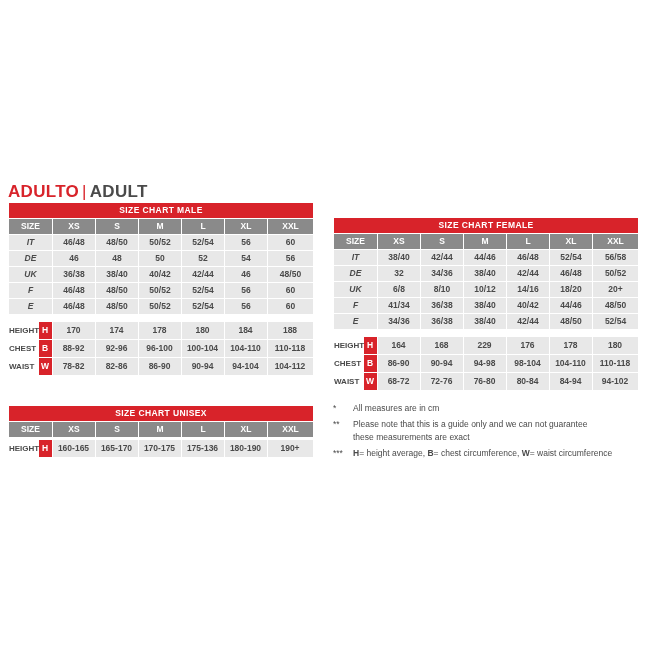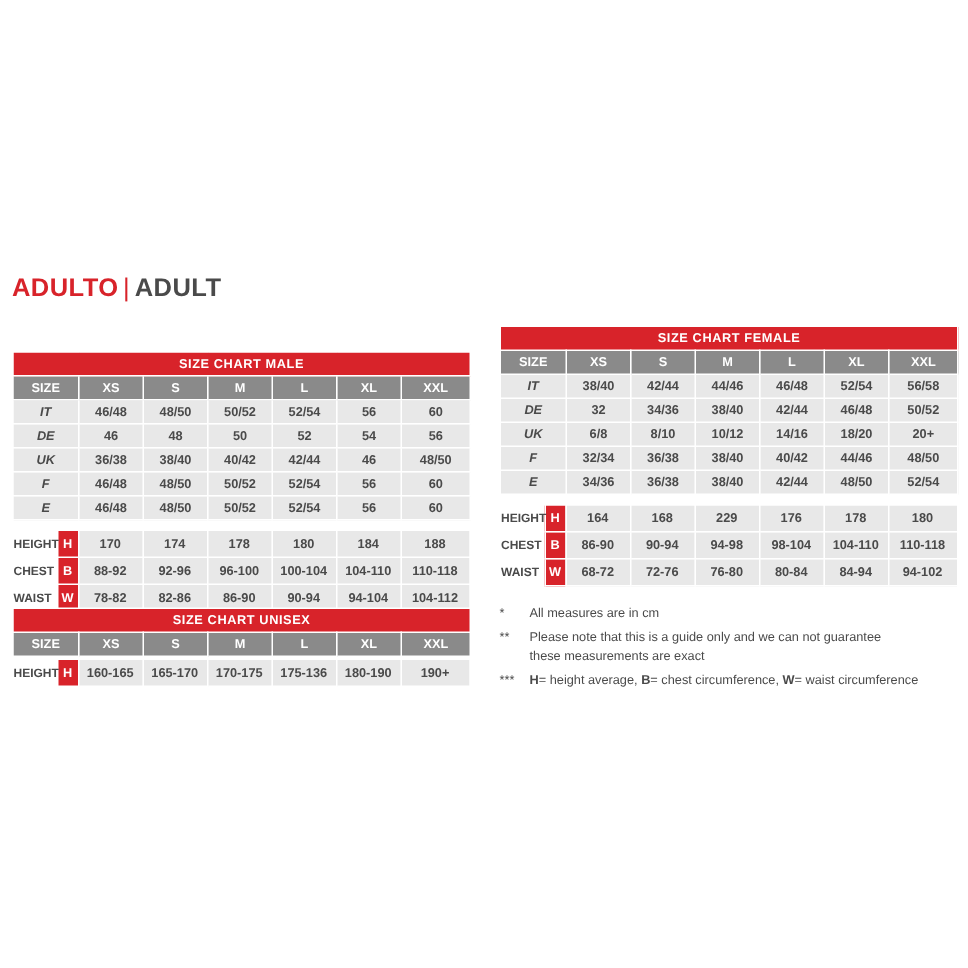--- a/index.html
+++ b/index.html
@@ -34,21 +34,21 @@
     white-space: nowrap;
   }
   .heading .it { color: #d8232a; }
   .heading .sep { color: #d8232a; font-weight: normal; padding: 0 3px; }
   .heading .en { color: #4a4a4a; }
 
   
   .tbl-block {
     position: absolute;
   }
-  #male-block  { left: 8px;   top: 234px; width: 305px; }
+  #male-block  { left: 8px;   top: 202px; width: 305px; }
   #female-block{ left: 333px; top: 217px; width: 305px; }
   #unisex-block{ left: 8px;   top: 405px; width: 305px; }
 
   table.chart {
     border-collapse: collapse;
     width: 100%;
     table-layout: fixed;
   }
   table.chart td, table.chart th {
     border: 1px solid #ffffff;
@@ -326,21 +326,21 @@
         <td class="rowlabel">UK</td>
         <td class="datacell">6/8</td>
         <td class="datacell">8/10</td>
         <td class="datacell">10/12</td>
         <td class="datacell">14/16</td>
         <td class="datacell">18/20</td>
         <td class="datacell">20+</td>
       </tr>
       <tr>
         <td class="rowlabel">F</td>
-        <td class="datacell">32/34</td>
+        <td class="datacell">41/34</td>
         <td class="datacell">36/38</td>
         <td class="datacell">38/40</td>
         <td class="datacell">40/42</td>
         <td class="datacell">44/46</td>
         <td class="datacell">48/50</td>
       </tr>
       <tr>
         <td class="rowlabel">E</td>
         <td class="datacell">34/36</td>
         <td class="datacell">36/38</td>

